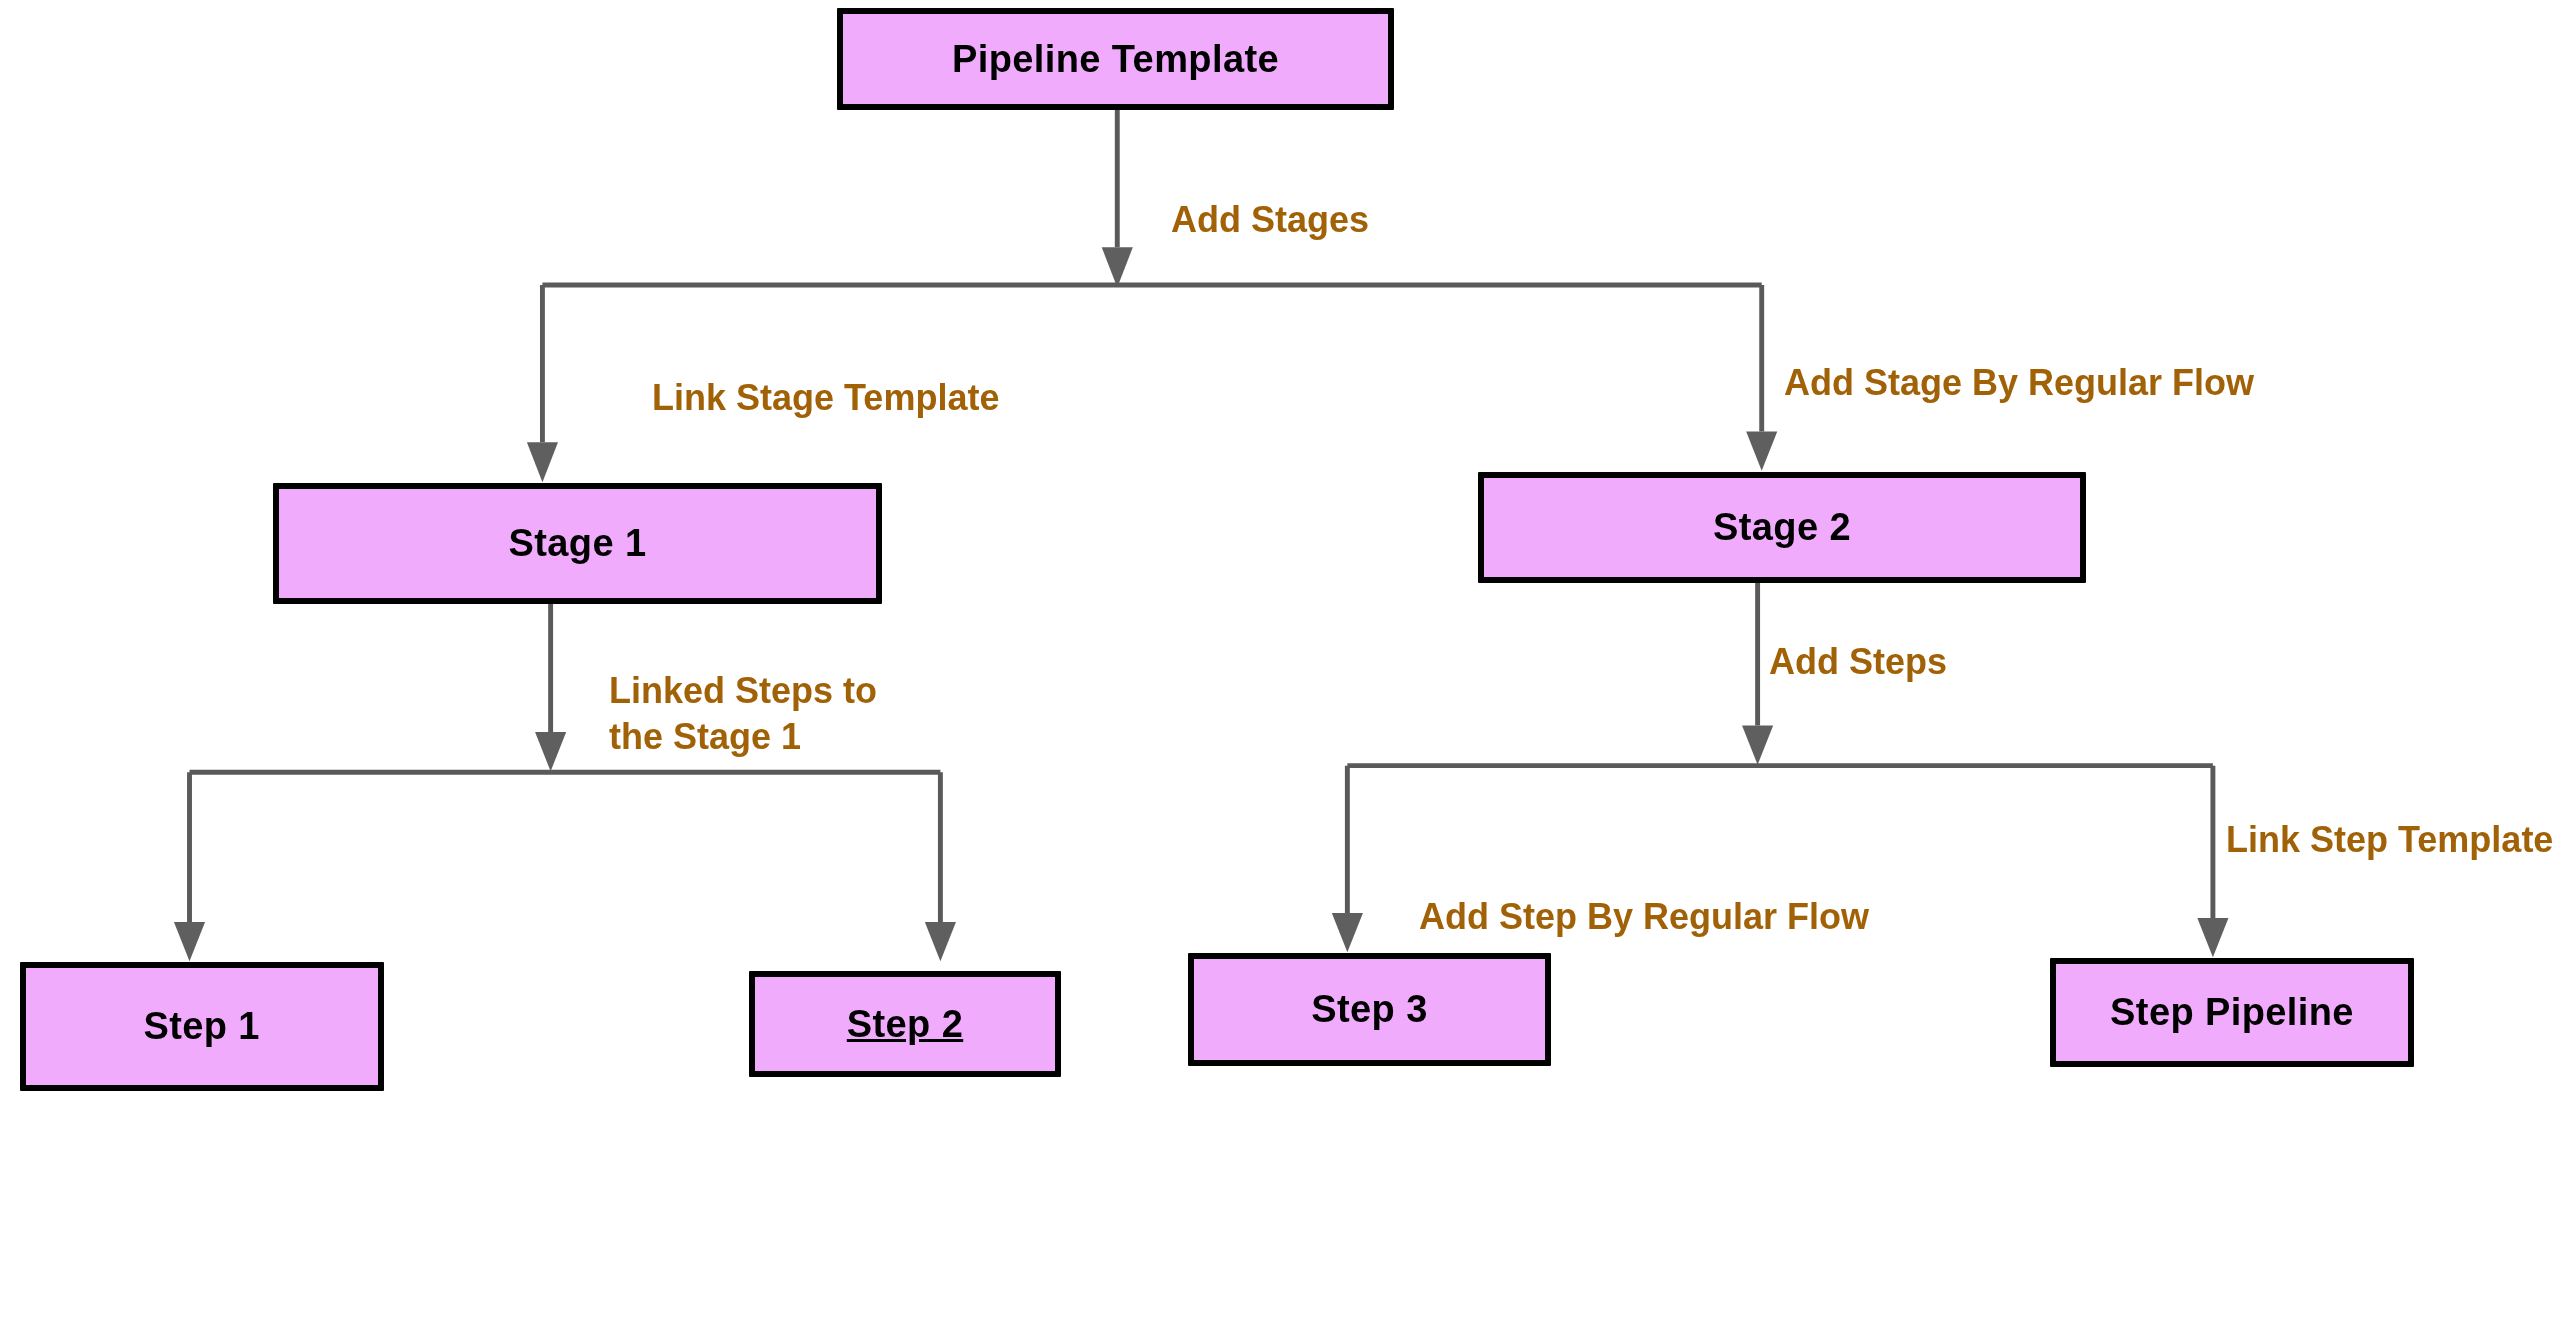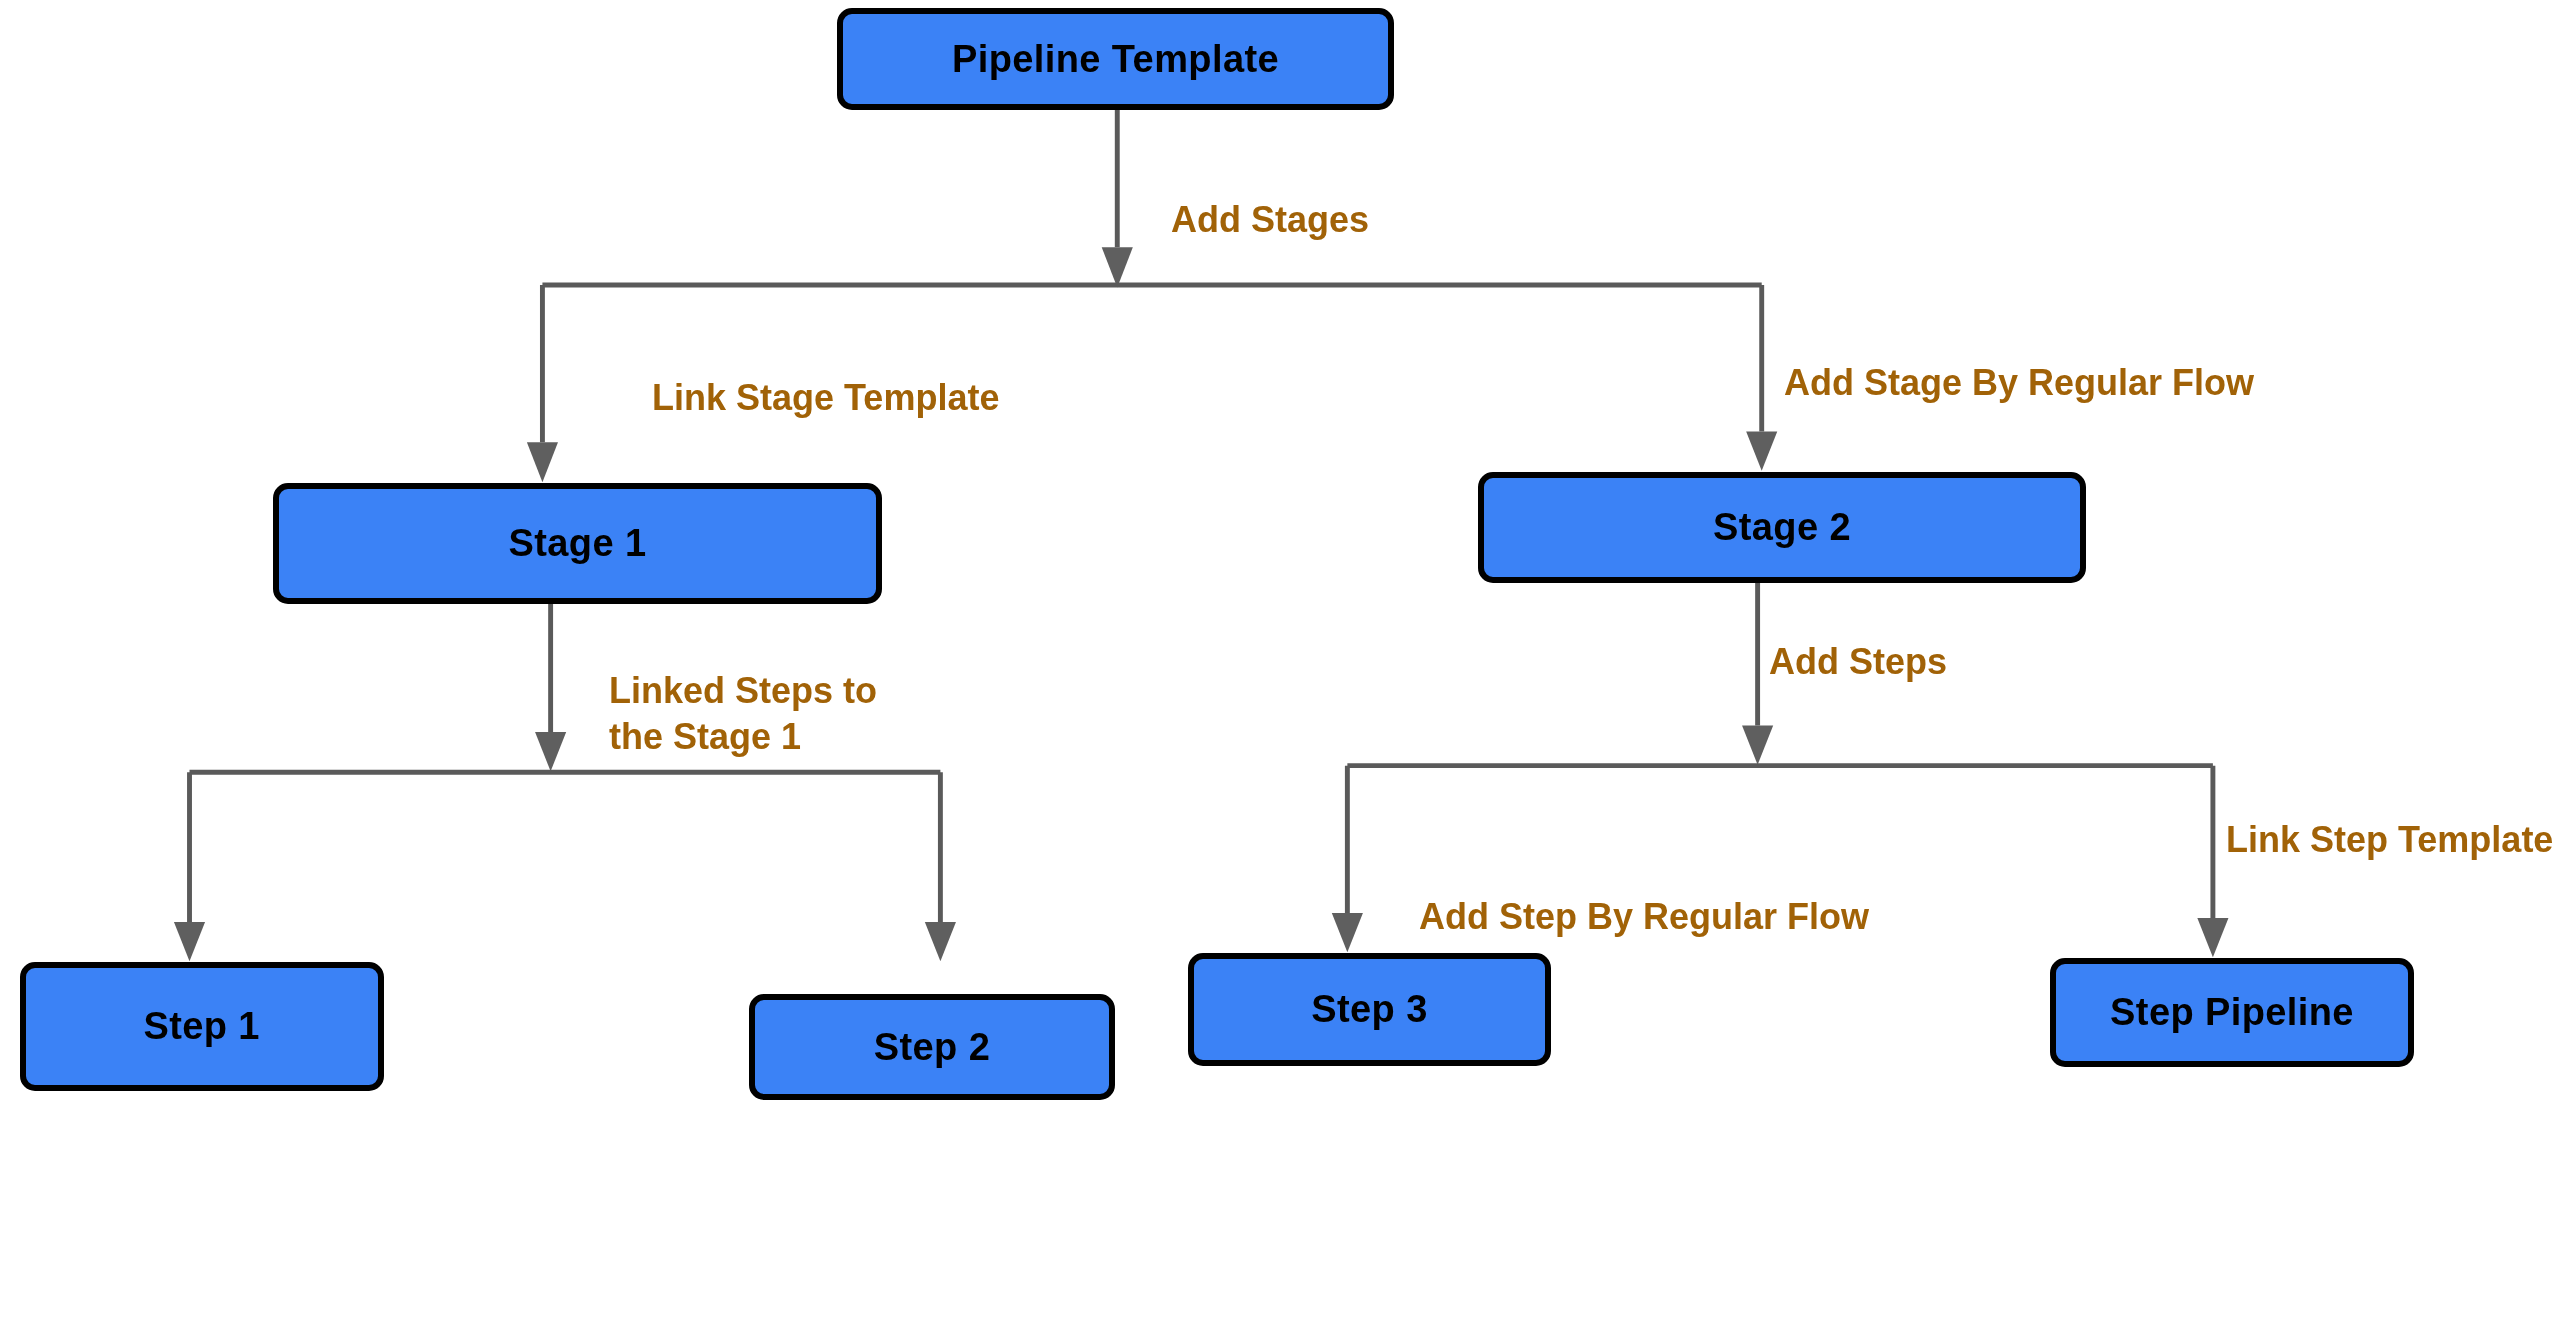--- a/index.html
+++ b/index.html
@@ -18,23 +18,23 @@
   #connectors {
     position: absolute;
     left: 0;
     top: 0;
     width: 2576px;
     height: 1329px;
   }
   .node {
     position: absolute;
     box-sizing: border-box;
-    background: #3b82f6;
+    background: #f0abfc;
     border: 6.6px solid #000000;
-    border-radius: 15px;
+    border-radius: 1px;
     display: flex;
     align-items: center;
     justify-content: center;
   }
   .node .node-label {
     font-size: 38px;
     font-weight: bold;
     color: #000000;
     white-space: nowrap;
     letter-spacing: 0.4px;
@@ -48,21 +48,21 @@
     line-height: 1.28;
   }
   .edge-label.wrap {
     white-space: normal;
   }
   
   #node-pipeline-template { left: 837px; top: 8.2px;   width: 557px; height: 102px; }
   #node-stage-1           { left: 273px;  top: 483px;  width: 609px; height: 121px; }
   #node-stage-2           { left: 1454px; top: 472px;  width: 608px; height: 111px; margin-left: 24px; }
   #node-step-1            { left: 19.7px;   top: 962px; width: 364px; height: 129px; }
-  #node-step-2            { left: 749px;  top: 994px; width: 366px; height: 106px; }
+  #node-step-2            { left: 749px;  top: 971px; width: 312px; height: 106px; text-decoration: underline; }
   #node-step-3            { left: 1188px; top: 953px; width: 363px; height: 113px; }
   #node-step-template     { left: 2050px; top: 958px; width: 364px; height: 109px; }
   
   #label-add-stages                { left: 1171px; top: 197px; }
   #label-link-stage-template       { left: 620px;  top: 375px; margin-left: 32px; }
   #label-add-stage-by-regular-flow { left: 1784px; top: 360px; }
   #label-linked-steps              { left: 609px;  top: 668px; width: 288px; }
   #label-add-steps                 { left: 1769px; top: 639px; }
   #label-add-step-by-regular-flow  { left: 1387px; top: 894px; margin-left: 32px; }
   #label-link-step-template        { left: 2226px; top: 817px; }

